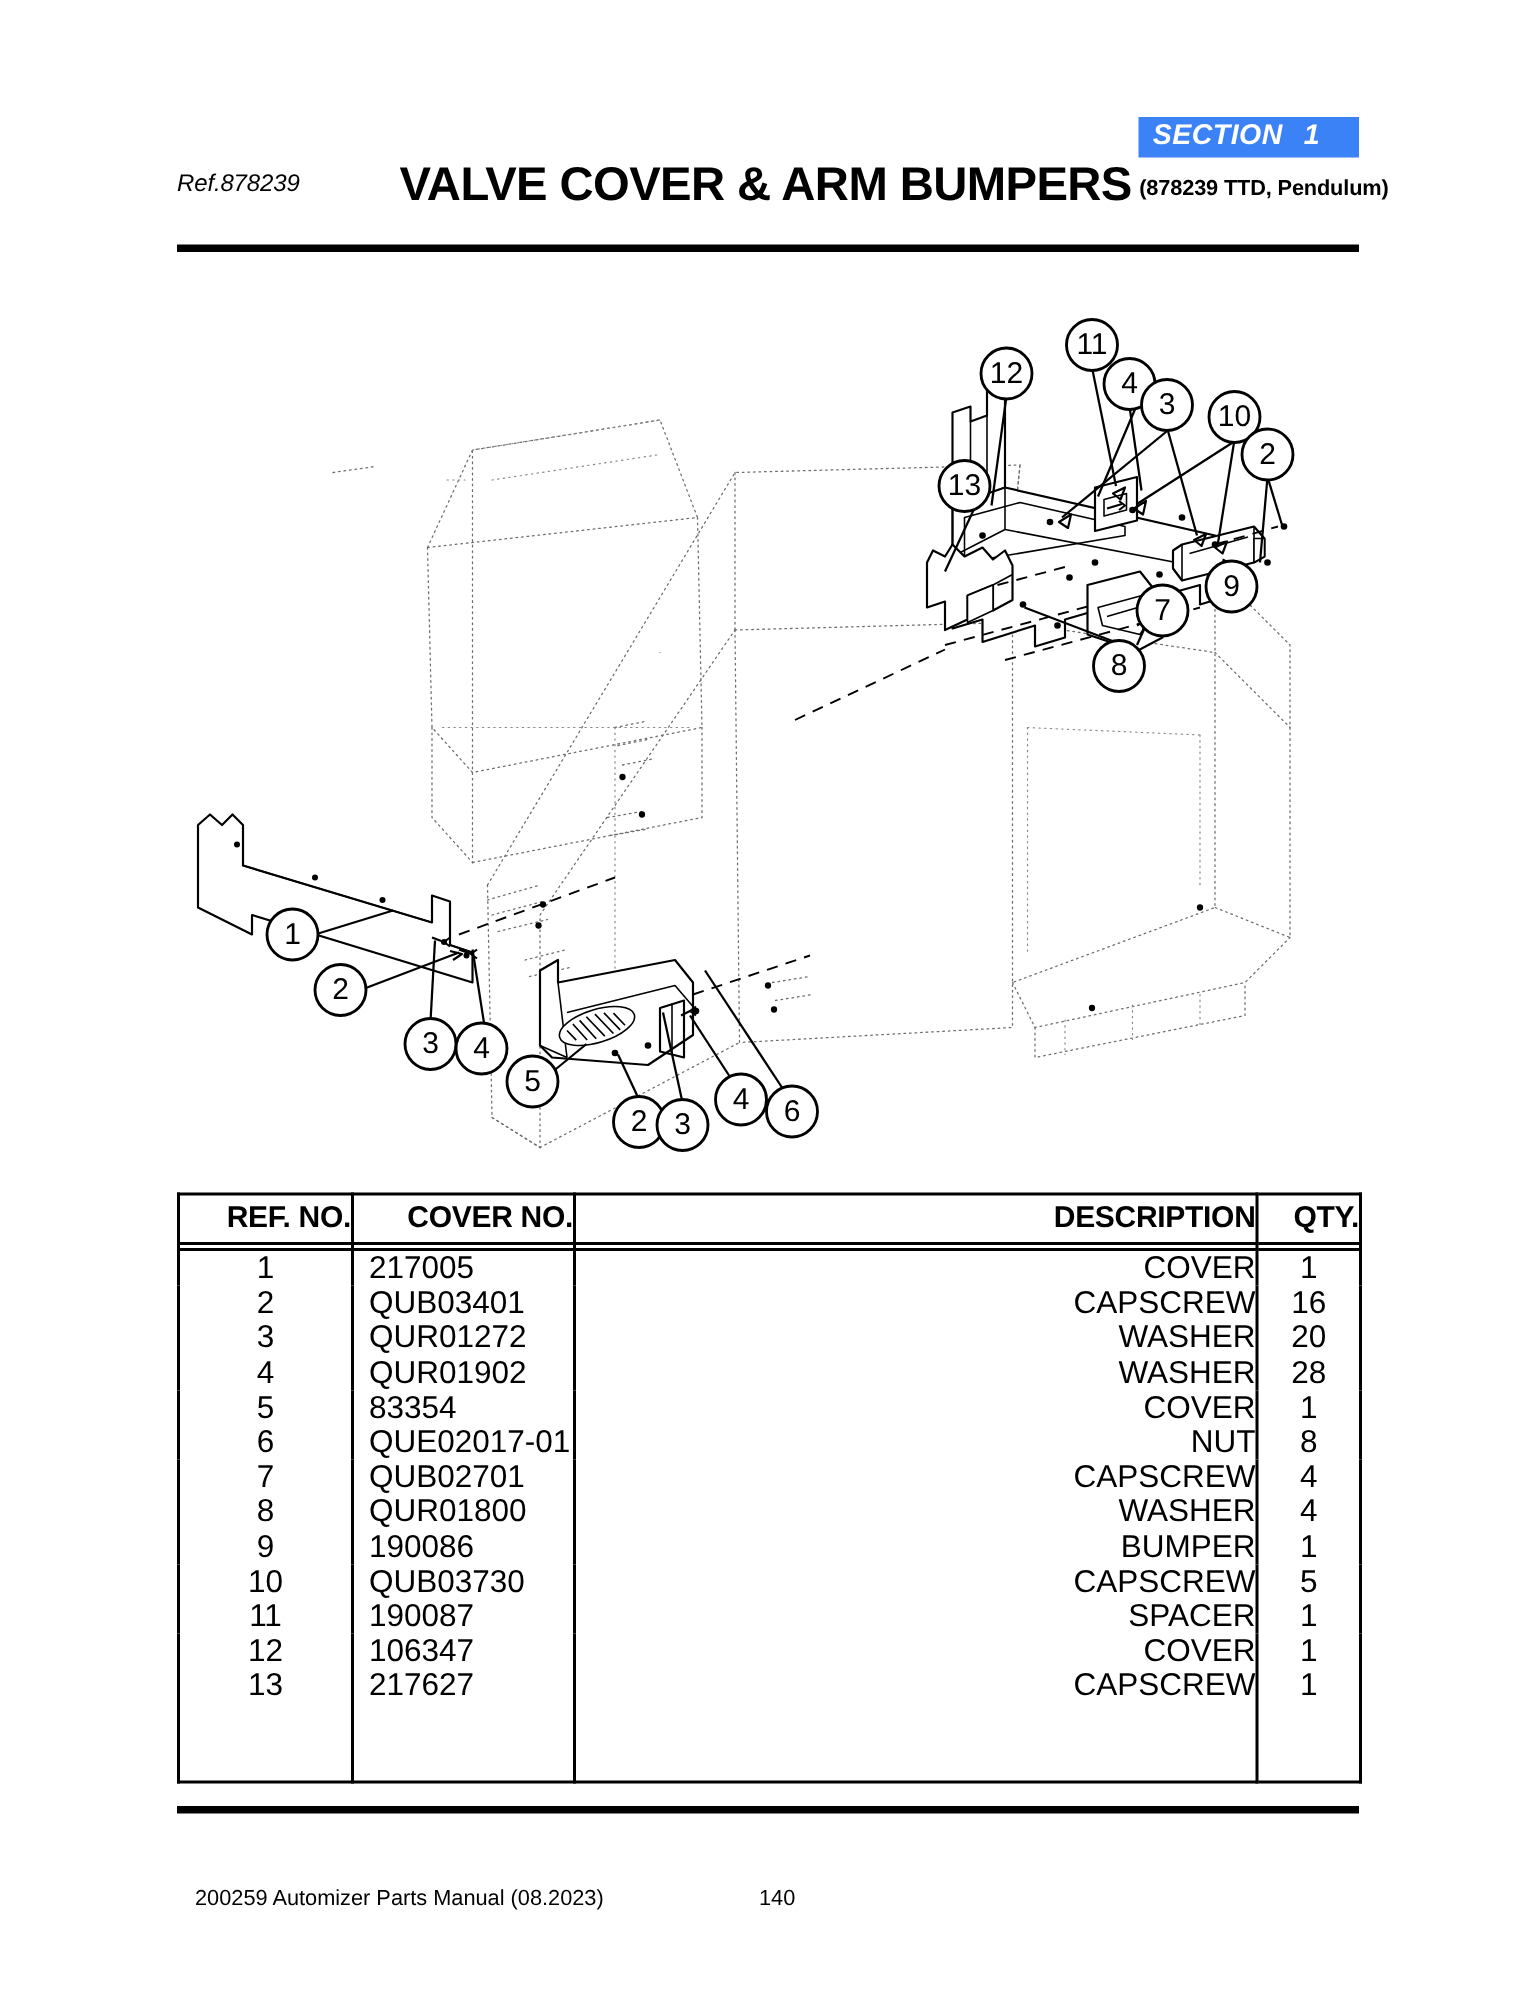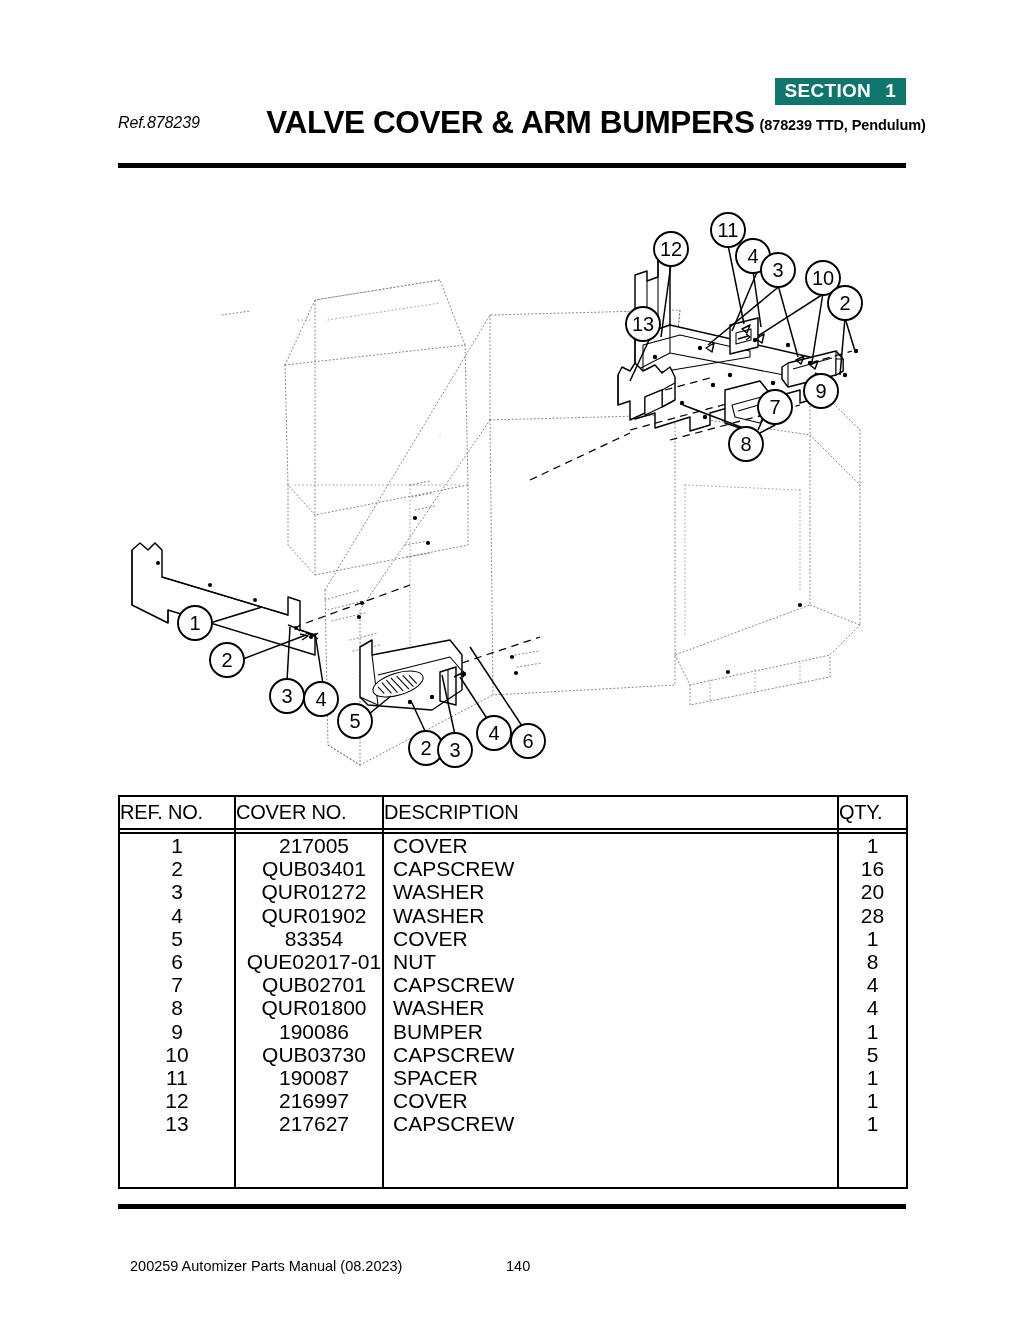--- a/index.html
+++ b/index.html
@@ -17,27 +17,28 @@
 
   
   #header {
     position: absolute;
     left: 118px; top: 78px;
     width: 788px; height: 92px;
   }
   #section-badge {
     position: absolute;
     right: 0px; top: 0px;
-    background: #0f766e; color: #fff;
+    background: #3b82f6; color: #fff;
     font-weight: bold;
     font-size: 19px;
     letter-spacing: 0.3px;
-    padding: 3px 10px 4px 10px;
+    padding: 3px 26px 4px 10px;
     line-height: 1.05;
     white-space: nowrap;
+    font-style: italic;
   }
   #section-badge .sec-num { padding-left: 14px; }
 
   #ref-label {
     position: absolute;
     left: 0px; top: 36px;
     font-style: italic;
     font-size: 16px;
     letter-spacing: -0.1px;
     white-space: nowrap;
@@ -113,36 +114,36 @@
     border-left: 2.5px solid #000;
     border-right: 2.5px solid #000;
     padding: 0;
     font-size: 21px;
     line-height: 23.2px;
     height: 23.2px;
   }
   #parts-table thead th {
     border-top: 2.5px solid #000;
     border-bottom: 2.5px solid #000;
-    font-weight: normal;
+    font-weight: bold;
     font-size: 20px;
-    text-align: left;
+    text-align: right;
     height: 31px;
     line-height: 31px;
     letter-spacing: -0.2px;
   }
   #parts-table thead tr.spacer-row th {
     height: 4px; line-height: 4px;
     border-top: none;
     border-bottom: 2.5px solid #000;
     font-size: 0;
   }
   #parts-table td.ref  { text-align: center; }
-  #parts-table td.part { text-align: center; padding-left: 10px; }
-  #parts-table td.desc { text-align: left; padding-left: 9px; }
+  #parts-table td.part { text-align: left; padding-left: 10px; }
+  #parts-table td.desc { text-align: right; padding-left: 9px; }
   #parts-table td.qty  { text-align: center; }
   #parts-table tr.filler td { height: 52px; }
   #parts-table tr.filler td,
   #parts-table tbody tr:last-child td { border-bottom: 2.5px solid #000; }
 
   
   #footer-rule {
     position: absolute;
     left: 118px; top: 1204px;
     width: 788px; height: 5px;
@@ -538,21 +539,21 @@
         <td class="qty">5</td>
       </tr>
       <tr>
         <td class="ref">11</td>
         <td class="part">190087</td>
         <td class="desc">SPACER</td>
         <td class="qty">1</td>
       </tr>
       <tr>
         <td class="ref">12</td>
-        <td class="part">216997</td>
+        <td class="part">106347</td>
         <td class="desc">COVER</td>
         <td class="qty">1</td>
       </tr>
       <tr>
         <td class="ref">13</td>
         <td class="part">217627</td>
         <td class="desc">CAPSCREW</td>
         <td class="qty">1</td>
       </tr>
       <tr class="filler">

